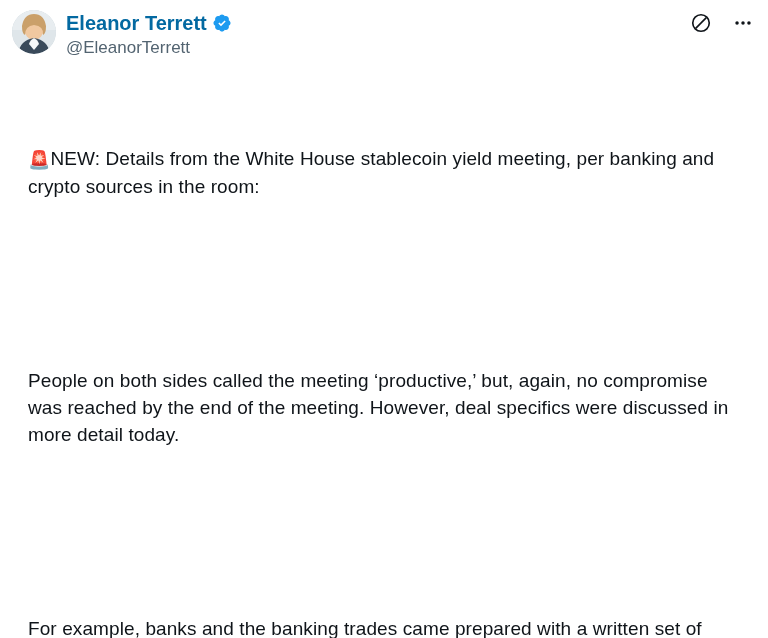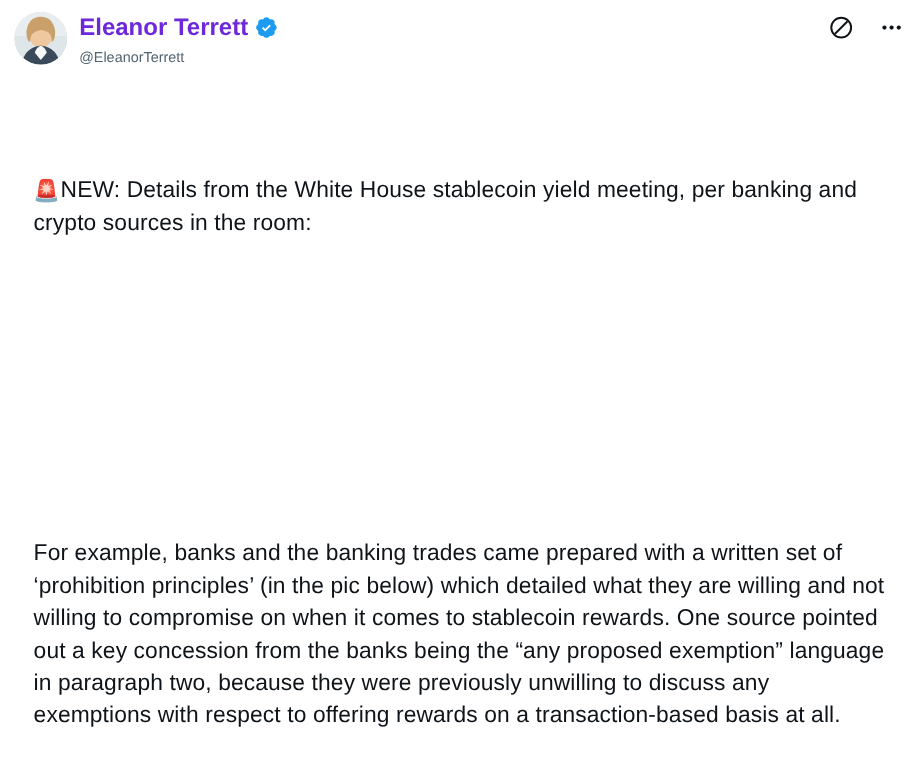--- a/index.html
+++ b/index.html
@@ -45,29 +45,29 @@
   }
   .name-row {
     display: flex;
     align-items: center;
     gap: 5px;
   }
   .display-name {
     font-size: 20px;
     font-weight: bold;
     line-height: 24px;
-    color: #6d28d9;
+    color: #0369a1;
     white-space: nowrap;
   }
   .verified {
     display: inline-flex;
     align-items: center;
   }
   .handle {
-    font-size: 12px;
+    font-size: 17px;
     line-height: 22px;
     color: #536471;
     margin-top: 2px;
     white-space: nowrap;
   }
   .actions {
     position: absolute;
     top: 12px;
     right: 14px;
     display: flex;
@@ -152,19 +152,20 @@
         <circle cx="5.5" cy="12" r="1.9" fill="#0f1419"></circle>
         <circle cx="12" cy="12" r="1.9" fill="#0f1419"></circle>
         <circle cx="18.5" cy="12" r="1.9" fill="#0f1419"></circle>
       </svg>
     </div>
   </div>
 
   <div class="body">
     <p class="para"><span class="emoji-alarm">🚨</span><span>NEW: Details from the White House stablecoin yield meeting, per banking and crypto sources in the room:</span></p>
     <div class="gap"></div>
+    <p class="para">People on both sides called the meeting ‘productive,’ but, again, no compromise was reached by the end of the meeting. However, deal specifics were discussed in more detail today.</p>
     <div class="gap"></div>
     <p class="para">For example, banks and the banking trades came prepared with a written set of ‘prohibition principles’ (in the pic below) which detailed what they are willing and not willing to compromise on when it comes to stablecoin rewards. One source pointed out a key concession from the banks being the “any proposed exemption” language in paragraph two, because they were previously unwilling to discuss any exemptions with respect to offering rewards on a transaction-based basis at all.</p>
     
     
   </div>
 
 </div>
 
 </body></html>

